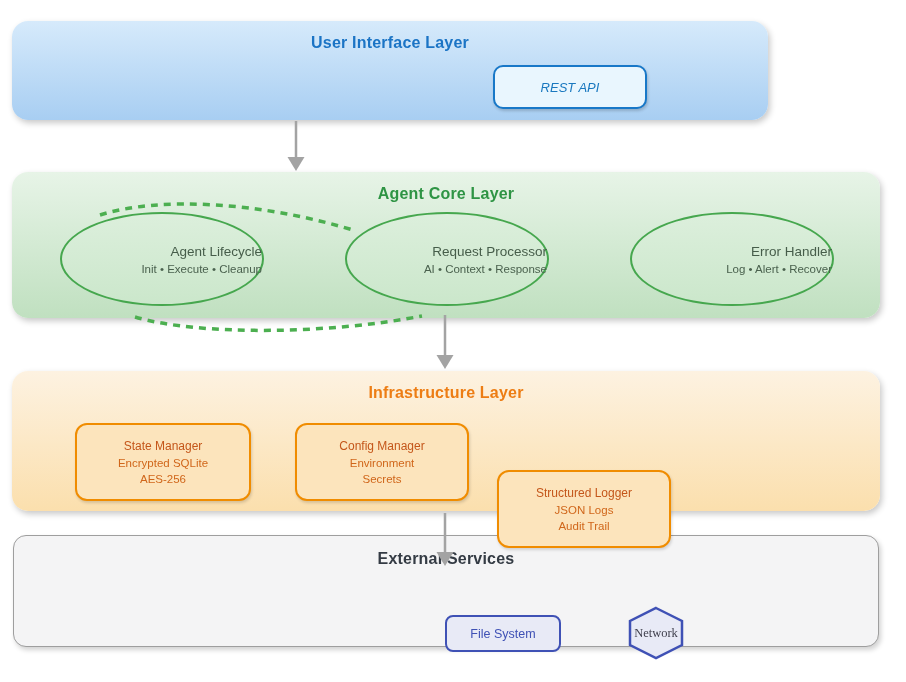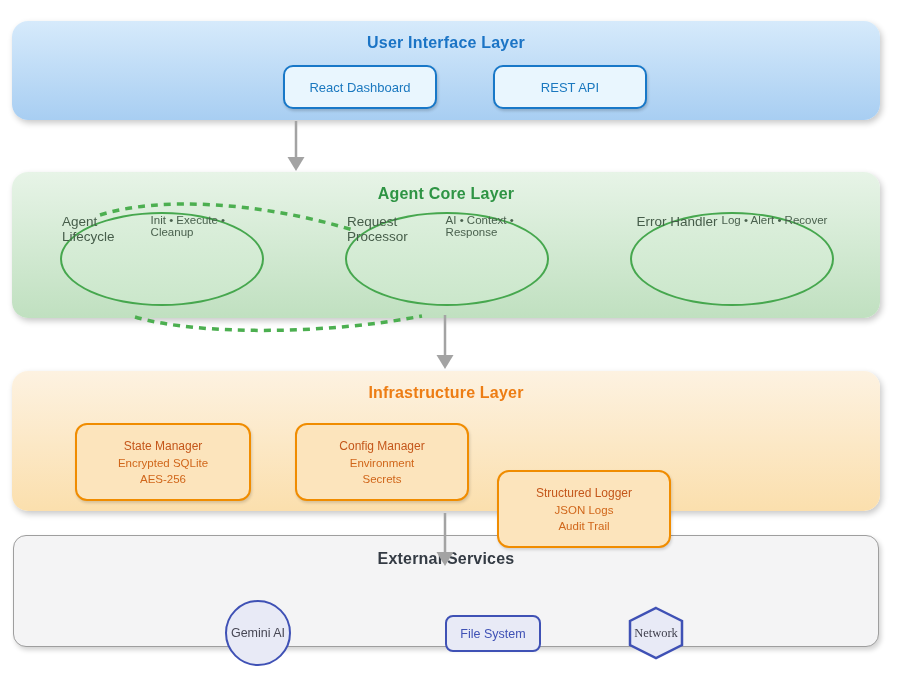--- a/index.html
+++ b/index.html
@@ -5,38 +5,38 @@
   html,body { margin:0; padding:0; background:#ffffff; }
   #canvas {
     position:relative; width:906px; height:682px;
     font-family:"Liberation Sans", "DejaVu Sans", sans-serif;
     background:#ffffff; overflow:hidden;
   }
   .panel { position:absolute; border-radius:16px; box-shadow:2px 3px 6px rgba(0,0,0,0.22); }
   .panel-title { width:100%; text-align:center; font-weight:bold; font-size:16px; letter-spacing:0.2px; }
 
   
-  #ui-panel { left:12px; top:21px; width:868px; height:99px;
+  #ui-panel { left:12px; top:21px; width:756px; height:99px;
     background:linear-gradient(180deg,#d6eafb 0%,#a8cef2 100%); }
   #ui-panel .panel-title { margin-top:13px; color:#1b74c5; }
   .ui-node { position:absolute; height:40px; border:2.5px solid #1878c8; border-radius:10px;
     background:#e9f6fe; color:#1a78bf; font-size:13px;
     display:flex; align-items:center; justify-content:center;
     box-shadow:1px 2px 3px rgba(0,0,0,0.18); z-index:3; }
   #ui-node-0 { left:72px;  top:65px; width:146px; }
   #ui-node-1 { left:283px; top:65px; width:150px; }
-  #ui-node-2 { left:493px; top:65px; width:150px; }
+  #ui-node-2 { left:493px; top:65px; width:150px;font-style:italic; }
 
   
   #agent-panel { left:12px; top:172px; width:868px; height:146px;
     background:linear-gradient(180deg,#e7f4e7 0%,#c0e0c0 100%); }
   #agent-panel .panel-title { margin-top:13px; color:#2e9444; }
   .ellipse-node { position:absolute; width:200px; height:90px; border-radius:50%;
     border:2.5px solid #46a74e; background:linear-gradient(180deg,#dcefdc 0%,#cbe7cb 100%);
-    display:flex; flex-direction:row; align-items:flex-start; justify-content:center; gap:4px;
+    display:flex; flex-direction:column; align-items:flex-end; justify-content:center; gap:4px;
     z-index:3; }
   .ellipse-node .node-title { font-size:13.5px; color:#465d4a; }
   .ellipse-node .node-sub   { font-size:11.5px; color:#4a614e; }
   #agent-node-0 { left:60px;  top:212px; }
   #agent-node-1 { left:345px; top:212px; }
   #agent-node-2 { left:630px; top:212px; }
 
   
   #infra-panel { left:12px; top:371px; width:868px; height:140px;
     background:linear-gradient(180deg,#fdf2e1 0%,#fbdfad 100%); }
@@ -53,42 +53,39 @@
 
   
   #external-panel { left:13px; top:535px; width:866px; height:112px; border-radius:13px;
     background:#f4f4f5; border:1.5px solid #9e9e9e; box-shadow:2px 3px 5px rgba(0,0,0,0.18);
     box-sizing:border-box; }
   #external-panel .panel-title { margin-top:14px; color:#343b44; }
   #ext-node-circle { position:absolute; left:225px; top:600px; width:66px; height:66px;
     border-radius:50%; border:2.5px solid #3f51b5; background:#e8eaf6; box-sizing:border-box;
     display:flex; align-items:center; justify-content:center;
     font-size:12.5px; color:#474754; z-index:4; }
-  #ext-node-rect { position:absolute; left:445px; top:615px; width:96px; height:37px;
+  #ext-node-rect { position:absolute; left:445px; top:615px; width:116px; height:37px;
     border-radius:8px; border:2.5px solid #3f51b5; background:#e8eaf6; box-sizing:border-box;
     display:flex; align-items:center; justify-content:center;
     font-size:12.5px; color:#3f51b5; z-index:4; }
   #ext-node-hex { position:absolute; left:628px; top:606px; width:56px; height:54px; z-index:4; }
   #ext-hex-label { position:absolute; left:620px; top:626px; width:72px; text-align:center;
     font-size:12.5px; color:#41414e; z-index:5;font-family:Liberation Serif, serif; }
 
   
   #connector-layer { position:absolute; left:0; top:0; width:906px; height:682px;
     z-index:2; pointer-events:none; }
 </style>
 </head>
 <body>
 
 <div id="canvas">
 
   <div class="panel" id="ui-panel">
     <div class="panel-title">User Interface Layer</div>
-  </div>
-  <div class="ui-node" id="ui-node-1">
-    <span>React Dashboard</span>
   </div>
   <div class="ui-node" id="ui-node-2">
     <span>REST API</span>
   </div>
 
   <div class="panel" id="agent-panel">
     <div class="panel-title">Agent Core Layer</div>
   </div>
   <div class="ellipse-node" id="agent-node-0">
     <div class="node-title">Agent Lifecycle</div>
@@ -118,23 +115,20 @@
   </div>
   <div class="infra-node" id="infra-node-2">
     <div class="node-title">Structured Logger</div>
     <div class="node-line">JSON Logs</div>
     <div class="node-line">Audit Trail</div>
   </div>
 
   <div class="panel" id="external-panel">
     <div class="panel-title">External Services</div>
   </div>
-  <div id="ext-node-circle">
-    <span>Gemini AI</span>
-  </div>
   <div id="ext-node-rect">
     <span>File System</span>
   </div>
   <svg id="ext-node-hex" viewBox="0 0 56 54">
     <polygon points="28,2 54,15 54,39 28,52 2,39 2,15" fill="#e8eaf6" stroke="#3f51b5" stroke-width="2.5"></polygon>
   </svg>
   <div id="ext-hex-label">Network</div>
 
   <svg id="connector-layer" viewBox="0 0 906 682">
 

